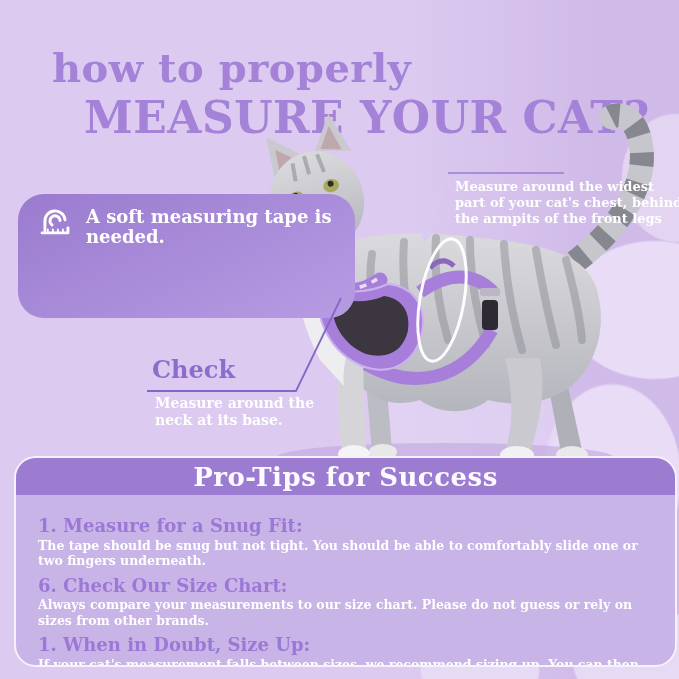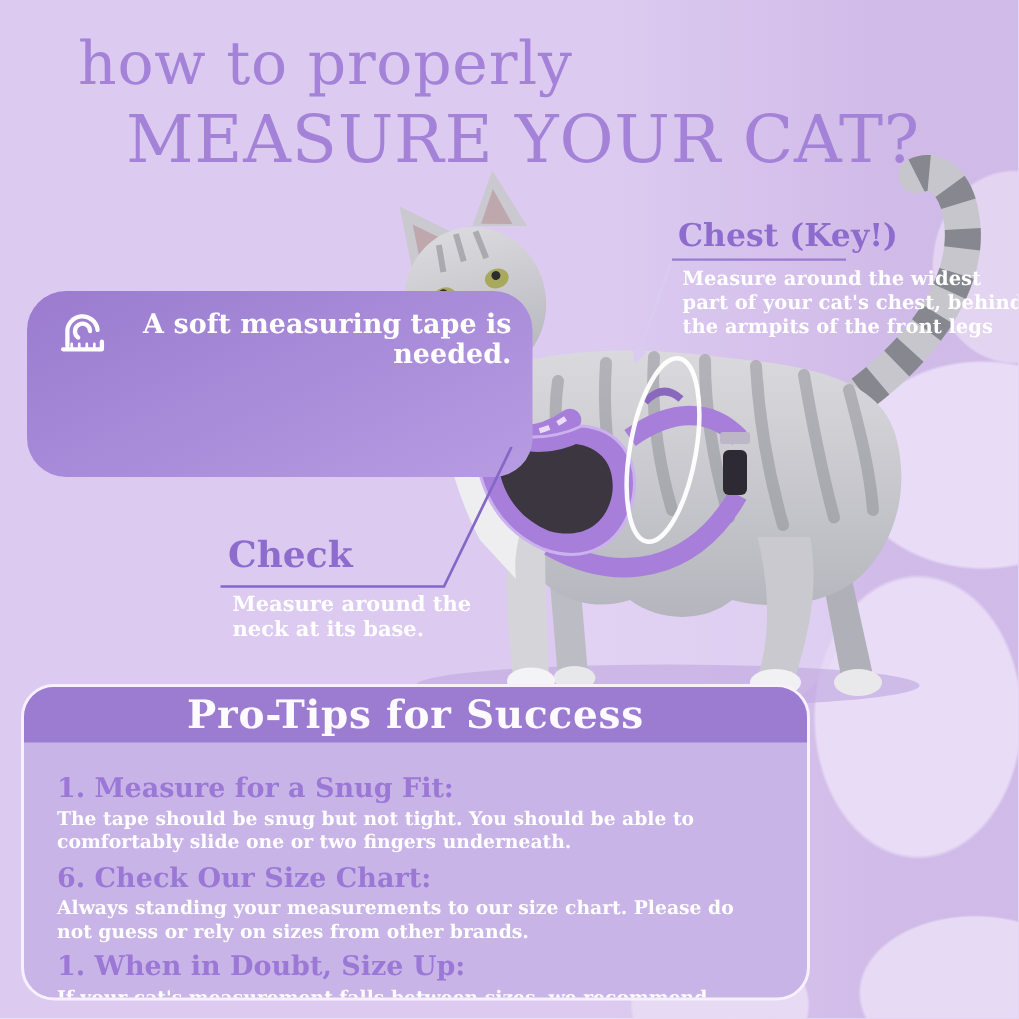--- a/index.html
+++ b/index.html
@@ -8,41 +8,41 @@
     position:relative;width:679px;height:679px;overflow:hidden;
     background-color:#dccaf0;
     background-image:
       radial-gradient(90px 70px at 655px 310px,#e9dcf6 97%,transparent 100%),
       radial-gradient(70px 95px at 612px 478px,#e9dcf6 97%,transparent 100%),
       radial-gradient(60px 45px at 480px 670px,#e7daf5 97%,transparent 100%),
       radial-gradient(78px 52px at 650px 662px,#e7daf5 97%,transparent 100%),
       radial-gradient(55px 65px at 676px 178px,#e3d4f2 97%,transparent 100%),
       linear-gradient(90deg,rgba(208,187,232,0) 60%,rgba(206,184,231,.85) 88%);
   }
-  .title{position:absolute;color:#a382d8;font-weight:normal;letter-spacing:.5px;}
+  .title{position:absolute;color:#a382d8;font-weight:bold;letter-spacing:.5px;margin-top:24px;}
   .title-line1{left:52px;top:20px;font-size:40px;}
   .title-line2{left:84px;top:68px;font-size:44px;}
   .info-card{
     position:absolute;left:18px;top:194px;width:337px;height:124px;
     border-radius:26px;background:linear-gradient(155deg,#9a7bcf,#b79ce3);
     padding:13px 14px;box-sizing:border-box;color:#ffffff;
   }
-  .info-row{display:flex;align-items:flex-start;margin-bottom:9px;text-align:right;}
+  .info-row{display:flex;align-items:flex-start;margin-bottom:9px;}
   .info-icon{width:46px;flex:0 0 46px;margin-right:8px;}
   .info-text{font-size:18px;font-weight:bold;line-height:1.13;width:258px;}
   .anno-label{position:absolute;color:#8d6cce;font-weight:bold;}
   .chest-label{left:452px;top:144px;font-size:21px;}
   .chest-desc{position:absolute;left:455px;top:179px;width:228px;color:#ffffff;
     font-weight:bold;font-size:13px;line-height:1.24;}
   .neck-label{left:152px;top:355px;font-size:24px;}
   .neck-desc{position:absolute;left:155px;top:395px;width:200px;color:#ffffff;
     font-weight:bold;font-size:14px;line-height:1.22;}
   .layer{position:absolute;left:0;top:0;pointer-events:none;}
   .protips{
-    position:absolute;left:14px;top:456px;width:526px;height:211px;
+    position:absolute;left:14px;top:456px;width:663px;height:211px;
     border:2px solid #f6f1fc;border-radius:22px;overflow:hidden;box-sizing:border-box;
     background:#c9b4e8;
   }
   .protips-header{
     height:37px;background:#9c7cd1;display:flex;align-items:center;justify-content:center;
     color:#fdfbff;font-weight:bold;font-size:26px;letter-spacing:.5px;
   }
   .protips-body{padding:20px 22px 0 22px;}
   .tip{margin-bottom:6px;}
   .tip-heading{color:#9b78d6;font-weight:bold;font-size:18px;line-height:1.25;}
@@ -145,38 +145,37 @@
     </div>
   </div>
 
   <svg class="layer" width="679" height="679" viewBox="0 0 679 679">
     <line x1="448" y1="173" x2="564" y2="173" stroke="#9a7bd2" stroke-width="1.5"></line>
     <path d="M447 176 L426 235" stroke="#d9cbf2" stroke-width="2" fill="none"></path>
     <path d="M423 243 L431 235 L421.5 231.5 Z" fill="#d9cbf2"></path>
     <polyline points="147,391 296,391 341,298" fill="none" stroke="#8468c8" stroke-width="1.8"></polyline>
   </svg>
 
-  <div class="anno-label chest-label">Chest (Key!)</div>
   <div class="chest-desc">Measure around the widest part of your cat's chest, behind the armpits of the front legs</div>
 
   <div class="anno-label neck-label">Check</div>
   <div class="neck-desc">Measure around the neck at its base.</div>
 
   <div class="protips">
     <div class="protips-header">
       <span>Pro-Tips for Success</span>
     </div>
     <div class="protips-body">
       <div class="tip">
         <div class="tip-heading">1. Measure for a Snug Fit:</div>
         <div class="tip-body">The tape should be snug but not tight. You should be able to comfortably slide one or two fingers underneath.</div>
       </div>
       <div class="tip">
         <div class="tip-heading">6. Check Our Size Chart:</div>
-        <div class="tip-body">Always standing your measurements to our size chart. Please do not guess or rely on sizes from other brands.</div>
+        <div class="tip-body">Always compare your measurements to our size chart. Please do not guess or rely on sizes from other brands.</div>
       </div>
       <div class="tip">
         <div class="tip-heading">1. When in Doubt, Size Up:</div>
         <div class="tip-body">If your cat's measurement falls between sizes, we recommend sizing up. You can then use the adjustable straps to achieve the perfect fit.</div>
       </div>
     </div>
   </div>
 
 </div>
 

